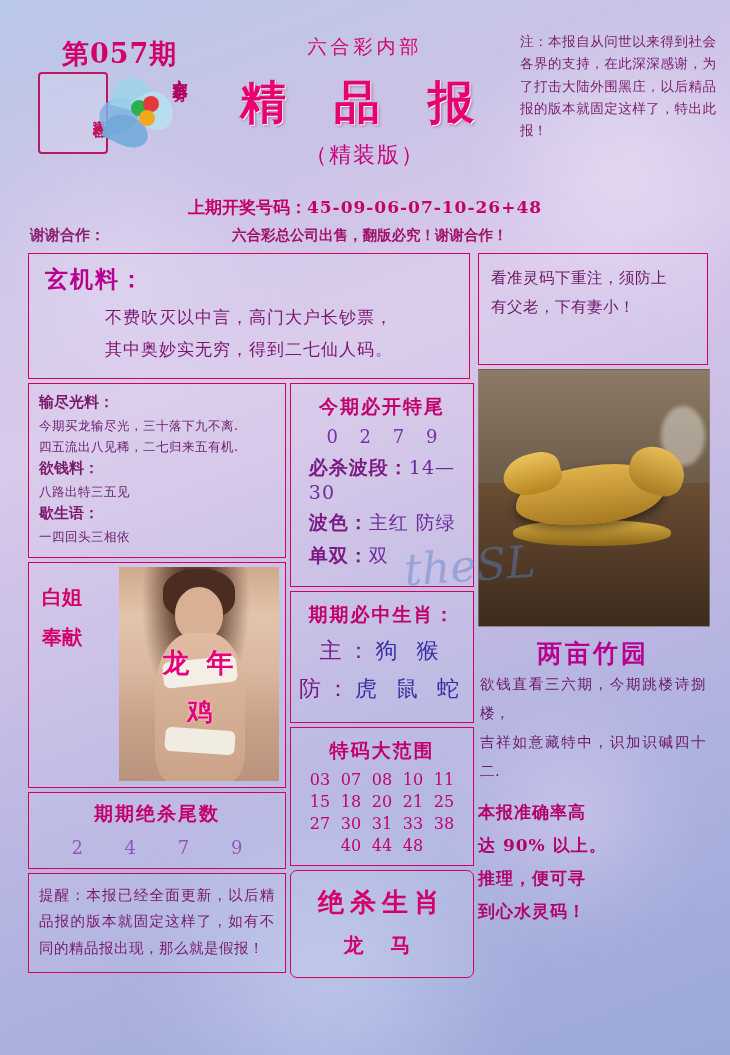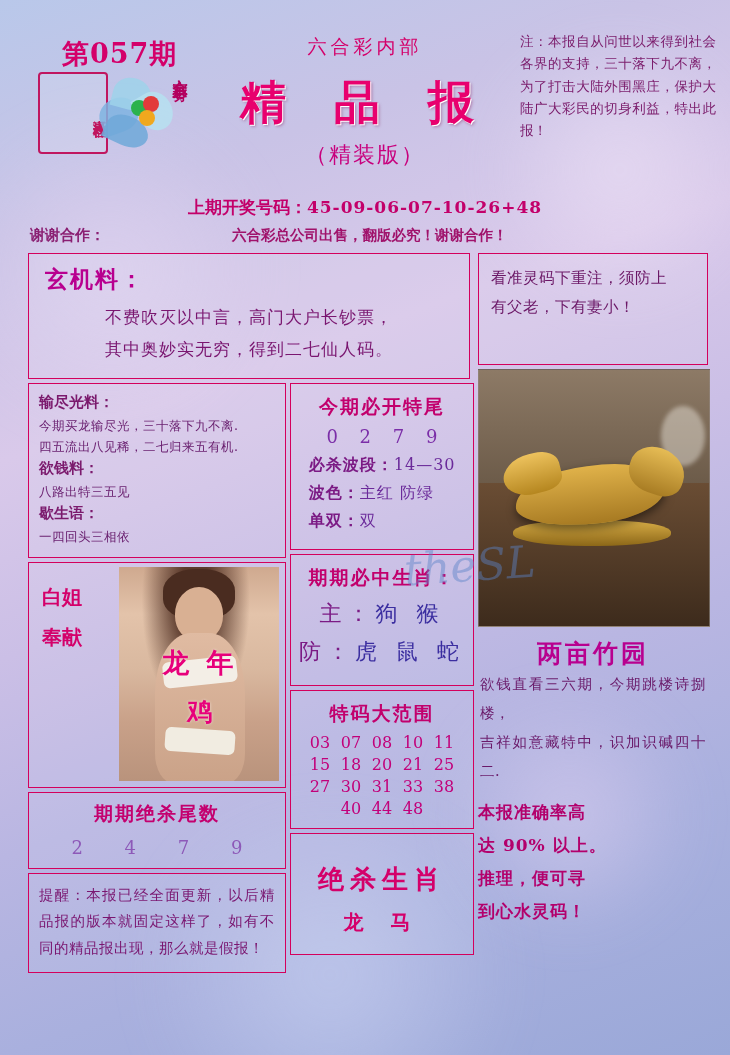--- a/index.html
+++ b/index.html
@@ -155,21 +155,21 @@
   .kill-h{font-family:"DejaVu Serif", serif;font-size:19px;font-weight:bold;color:#c4006f;letter-spacing:2px;}
   .kill-n{font-family:"DejaVu Serif", serif;font-size:18px;color:#8d59b8;letter-spacing:18px;margin-top:10px;padding-left:18px;}
 
   .tipbox{padding:8px 10px 10px;}
   .tip{font-family:"DejaVu Serif", serif;font-size:14.5px;color:#7a1670;line-height:1.85;letter-spacing:.5px;text-align:justify;}
 
   
   .mbox{padding:8px 8px 10px;box-sizing:border-box;text-align:center;}
   .mh{font-family:"DejaVu Serif", serif;font-size:19px;font-weight:bold;color:#c2006d;letter-spacing:2px;margin:2px 0 6px;}
   .mdigits{font-family:"DejaVu Serif", serif;font-size:18px;color:#7b2ea8;letter-spacing:8px;margin:4px 0 8px;padding-left:8px;}
-  .mrow{font-family:"DejaVu Serif", serif;font-size:16px;color:#5a2a9e;letter-spacing:1px;margin:7px 0;text-align:left;padding-left:10px;}
+  .mrow{font-family:"DejaVu Serif", serif;font-size:19px;color:#5a2a9e;letter-spacing:1px;margin:7px 0;text-align:left;padding-left:10px;}
   .mrow b{color:#7b1a84;font-weight:bold;}
   .mrow .v{color:#6b2a9a;}
   .zodiac{font-family:"DejaVu Serif", serif;font-size:22px;color:#3b2ea0;letter-spacing:6px;margin:8px 0;}
   .zodiac .lab{color:#7b1a84;}
   .nums-grid{
     display:flex;flex-wrap:wrap;justify-content:center;gap:3px 9px;
     font-family:"DejaVu Serif", serif;font-size:16px;color:#c2007a;margin-top:6px;
   }
   .nums-grid span{width:22px;text-align:center;}
   .bigkill{font-family:"DejaVu Serif", serif;font-size:26px;font-weight:bold;color:#d4006a;letter-spacing:6px;}
@@ -249,21 +249,21 @@
       <div class="ball" style="left:48px;top:24px;background:#e23b3b;"></div>
       <div class="ball" style="left:44px;top:38px;background:#f0a81e;"></div>
     </div>
 
     <div class="lotto">六合彩劵</div>
 
     <div class="title-sub">六合彩内部</div>
     <div class="title-main">精 品 报</div>
     <div class="title-edition">（精装版）</div>
 
-    <div class="notice">注：本报自从问世以来得到社会各界的支持，三十落下九不离，为了打击大陆外围黑庄，保护大陆广大彩民的切身利益，特出此报！</div>
+    <div class="notice">注：本报自从问世以来得到社会各界的支持，在此深深感谢，为了打击大陆外围黑庄，以后精品报的版本就固定这样了，特出此报！</div>
   </div>
 
   <div class="openrow">
     <span>上期开奖号码：</span><span class="nums">45-09-06-07-10-26+48</span>
   </div>
 
   <div class="subrow">
     <div class="left">谢谢合作：</div>
     <div class="mid">六合彩总公司出售，翻版必究！谢谢合作！</div>
   </div>
@@ -356,21 +356,21 @@
                 <span>30</span>
                 <span>31</span>
                 <span>33</span>
                 <span>38</span>
                 <span>40</span>
                 <span>44</span>
                 <span>48</span>
               </div>
             </div>
 
-            <div class="box mbox" style="padding-top:28px;padding-bottom:18px;">
+            <div class="box mbox" style="padding-top:14px;padding-bottom:18px;border-radius:7px;">
               <div class="bigkill">绝杀生肖</div>
               <div class="bigkill2">龙  马</div>
             </div>
           </div>
         </div>
       </div>
 
       <div class="colR">
         <div class="box rtop">
           <div>看准灵码下重注，须防上</div>

